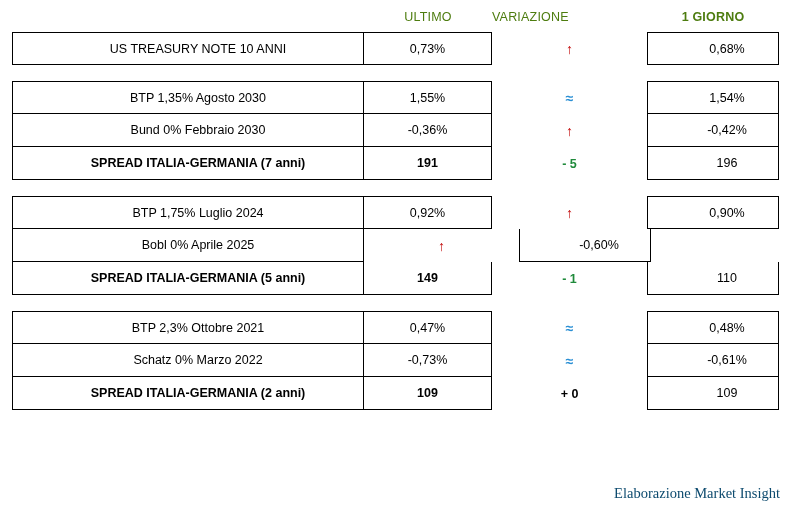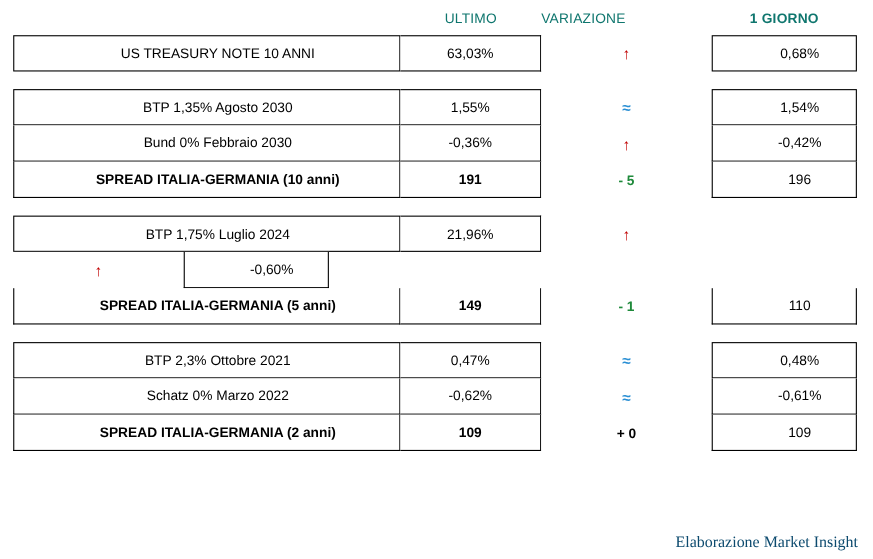--- a/index.html
+++ b/index.html
@@ -30,21 +30,21 @@
     margin-top: 2px;
   }
   .col-label   { width: 352px; }
   .col-ultimo  { width: 128px; text-align: center; }
   .col-var     { width: 155px; text-align: left; }
   .col-giorno  { width: 132px; text-align: center; font-weight: bold; }
 
   .head-cell {
     font-size: 12.5px;
     letter-spacing: .2px;
-    color: #0f766e;
+    color: #4d7c0f;
   }
 
   
   .block {
     margin-bottom: 16px;
   }
   .row {
     display: flex;
     align-items: stretch;
     height: 33px;
@@ -140,21 +140,21 @@
     <div class="col-label head-cell"></div>
     <div class="col-ultimo head-cell">ULTIMO</div>
     <div class="col-var head-cell">VARIAZIONE</div>
     <div class="col-giorno head-cell">1 GIORNO</div>
   </div>
 
   <div id="blocks-container">
       <div class="block single-block">
         <div class="row">
           <div class="cell label">US TREASURY NOTE 10 ANNI</div>
-          <div class="cell ultimo">63,03%</div>
+          <div class="cell ultimo">0,73%</div>
           <div class="cell var">
             <span class="arrow-up">↑</span>
           </div>
           <div class="cell giorno">0,68%</div>
         </div>
       </div>
       <div class="block">
         <div class="row">
           <div class="cell label">BTP 1,35% Agosto 2030</div>
           <div class="cell ultimo">1,55%</div>
@@ -165,37 +165,39 @@
         </div>
         <div class="row">
           <div class="cell label">Bund 0% Febbraio 2030</div>
           <div class="cell ultimo">-0,36%</div>
           <div class="cell var">
             <span class="arrow-up">↑</span>
           </div>
           <div class="cell giorno">-0,42%</div>
         </div>
         <div class="row spread-row">
-          <div class="cell label">SPREAD ITALIA-GERMANIA (10 anni)</div>
+          <div class="cell label">SPREAD ITALIA-GERMANIA (7 anni)</div>
           <div class="cell ultimo">191</div>
           <div class="cell var">
             <span class="delta-neg">- 5</span>
           </div>
           <div class="cell giorno">196</div>
         </div>
       </div>
       <div class="block">
         <div class="row">
           <div class="cell label">BTP 1,75% Luglio 2024</div>
-          <div class="cell ultimo">21,96%</div>
-          <div class="cell var">
-            <span class="arrow-up">↑</span>
-          </div>
-        </div>
-        <div class="row">
+          <div class="cell ultimo">0,92%</div>
+          <div class="cell var">
+            <span class="arrow-up">↑</span>
+          </div>
+          <div class="cell giorno">0,90%</div>
+        </div>
+        <div class="row">
+          <div class="cell label">Bobl 0% Aprile 2025</div>
           <div class="cell var">
             <span class="arrow-up">↑</span>
           </div>
           <div class="cell giorno">-0,60%</div>
         </div>
         <div class="row spread-row">
           <div class="cell label">SPREAD ITALIA-GERMANIA (5 anni)</div>
           <div class="cell ultimo">149</div>
           <div class="cell var">
             <span class="delta-neg">- 1</span>
@@ -207,21 +209,21 @@
         <div class="row">
           <div class="cell label">BTP 2,3% Ottobre 2021</div>
           <div class="cell ultimo">0,47%</div>
           <div class="cell var">
             <span class="approx">≈</span>
           </div>
           <div class="cell giorno">0,48%</div>
         </div>
         <div class="row">
           <div class="cell label">Schatz 0% Marzo 2022</div>
-          <div class="cell ultimo">-0,62%</div>
+          <div class="cell ultimo">-0,73%</div>
           <div class="cell var">
             <span class="approx">≈</span>
           </div>
           <div class="cell giorno">-0,61%</div>
         </div>
         <div class="row spread-row">
           <div class="cell label">SPREAD ITALIA-GERMANIA (2 anni)</div>
           <div class="cell ultimo">109</div>
           <div class="cell var">
             <span class="delta-zero">+ 0</span>

